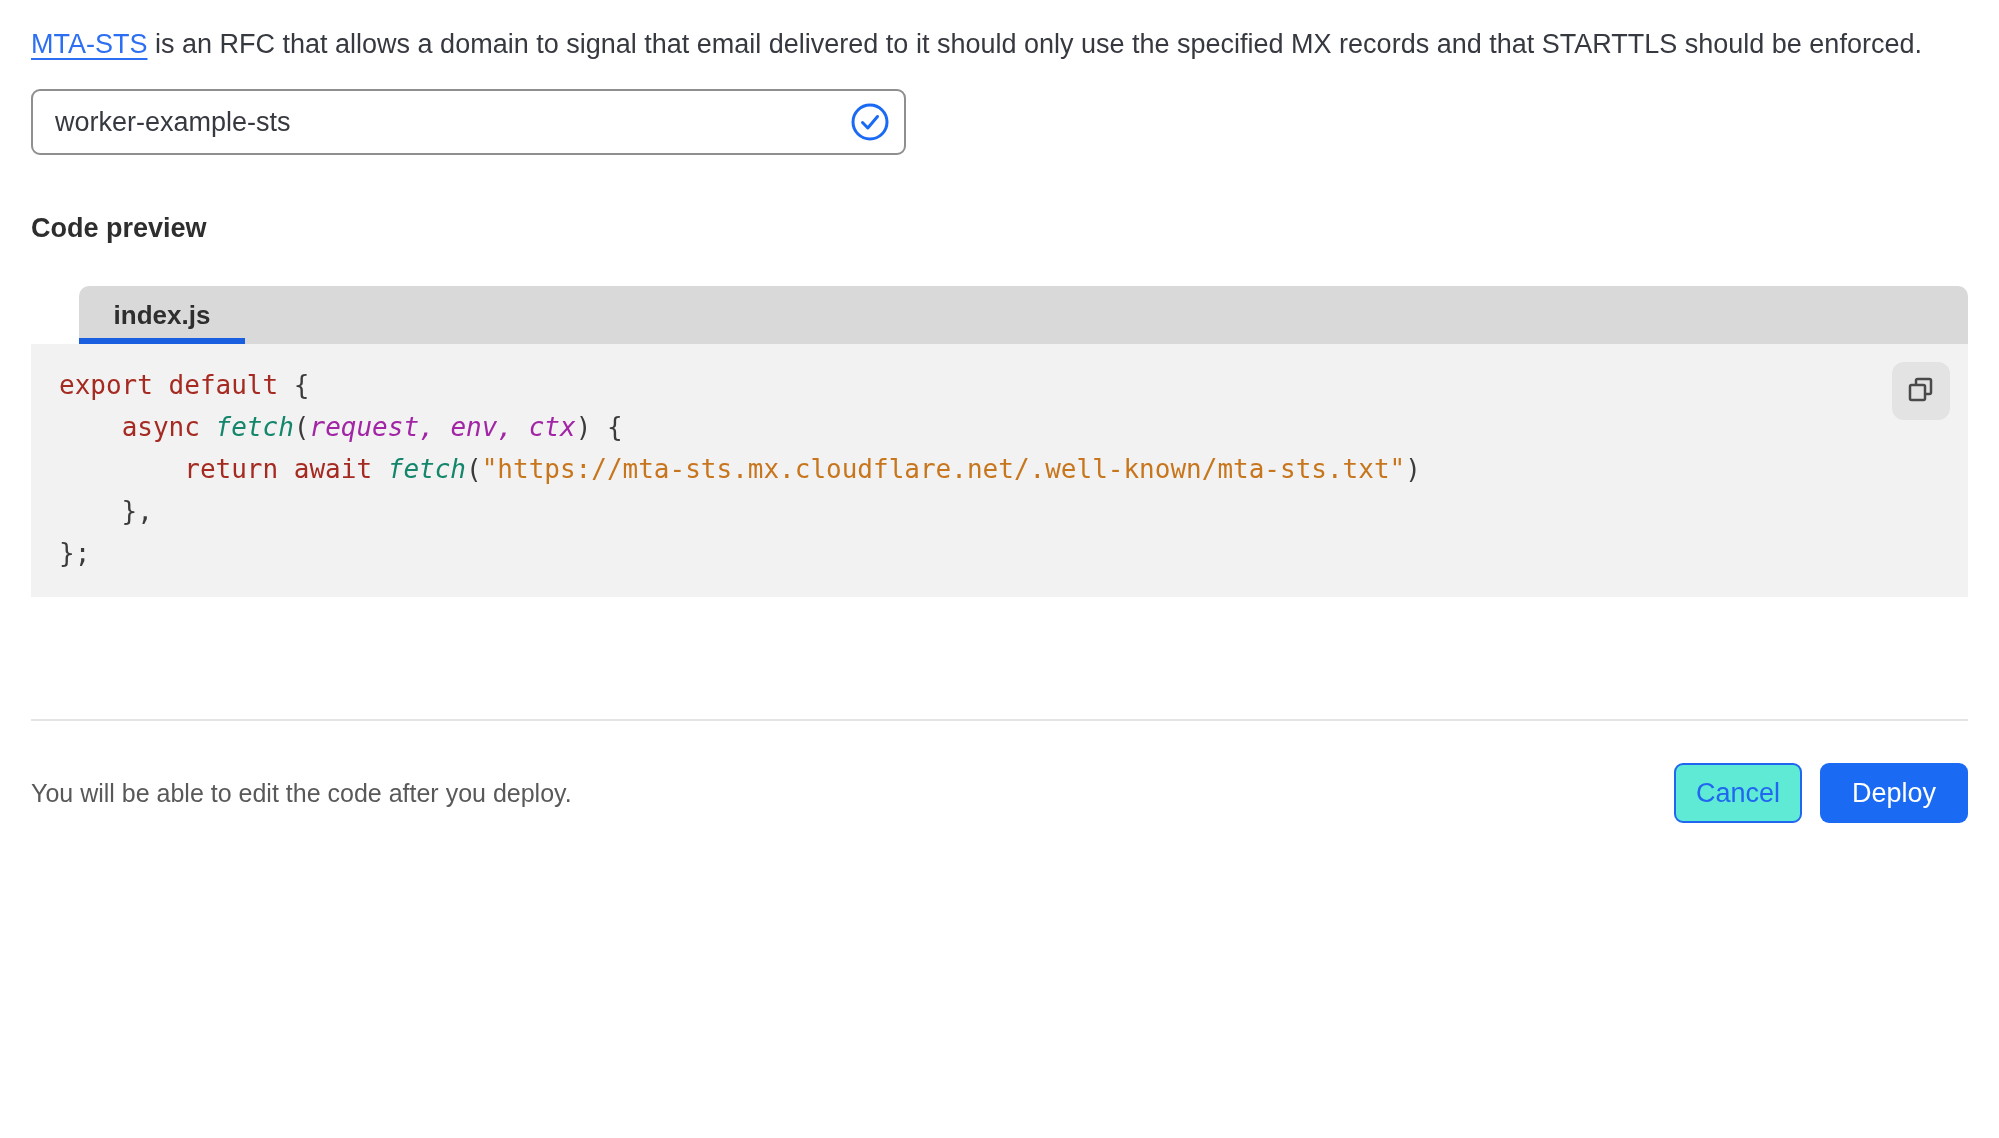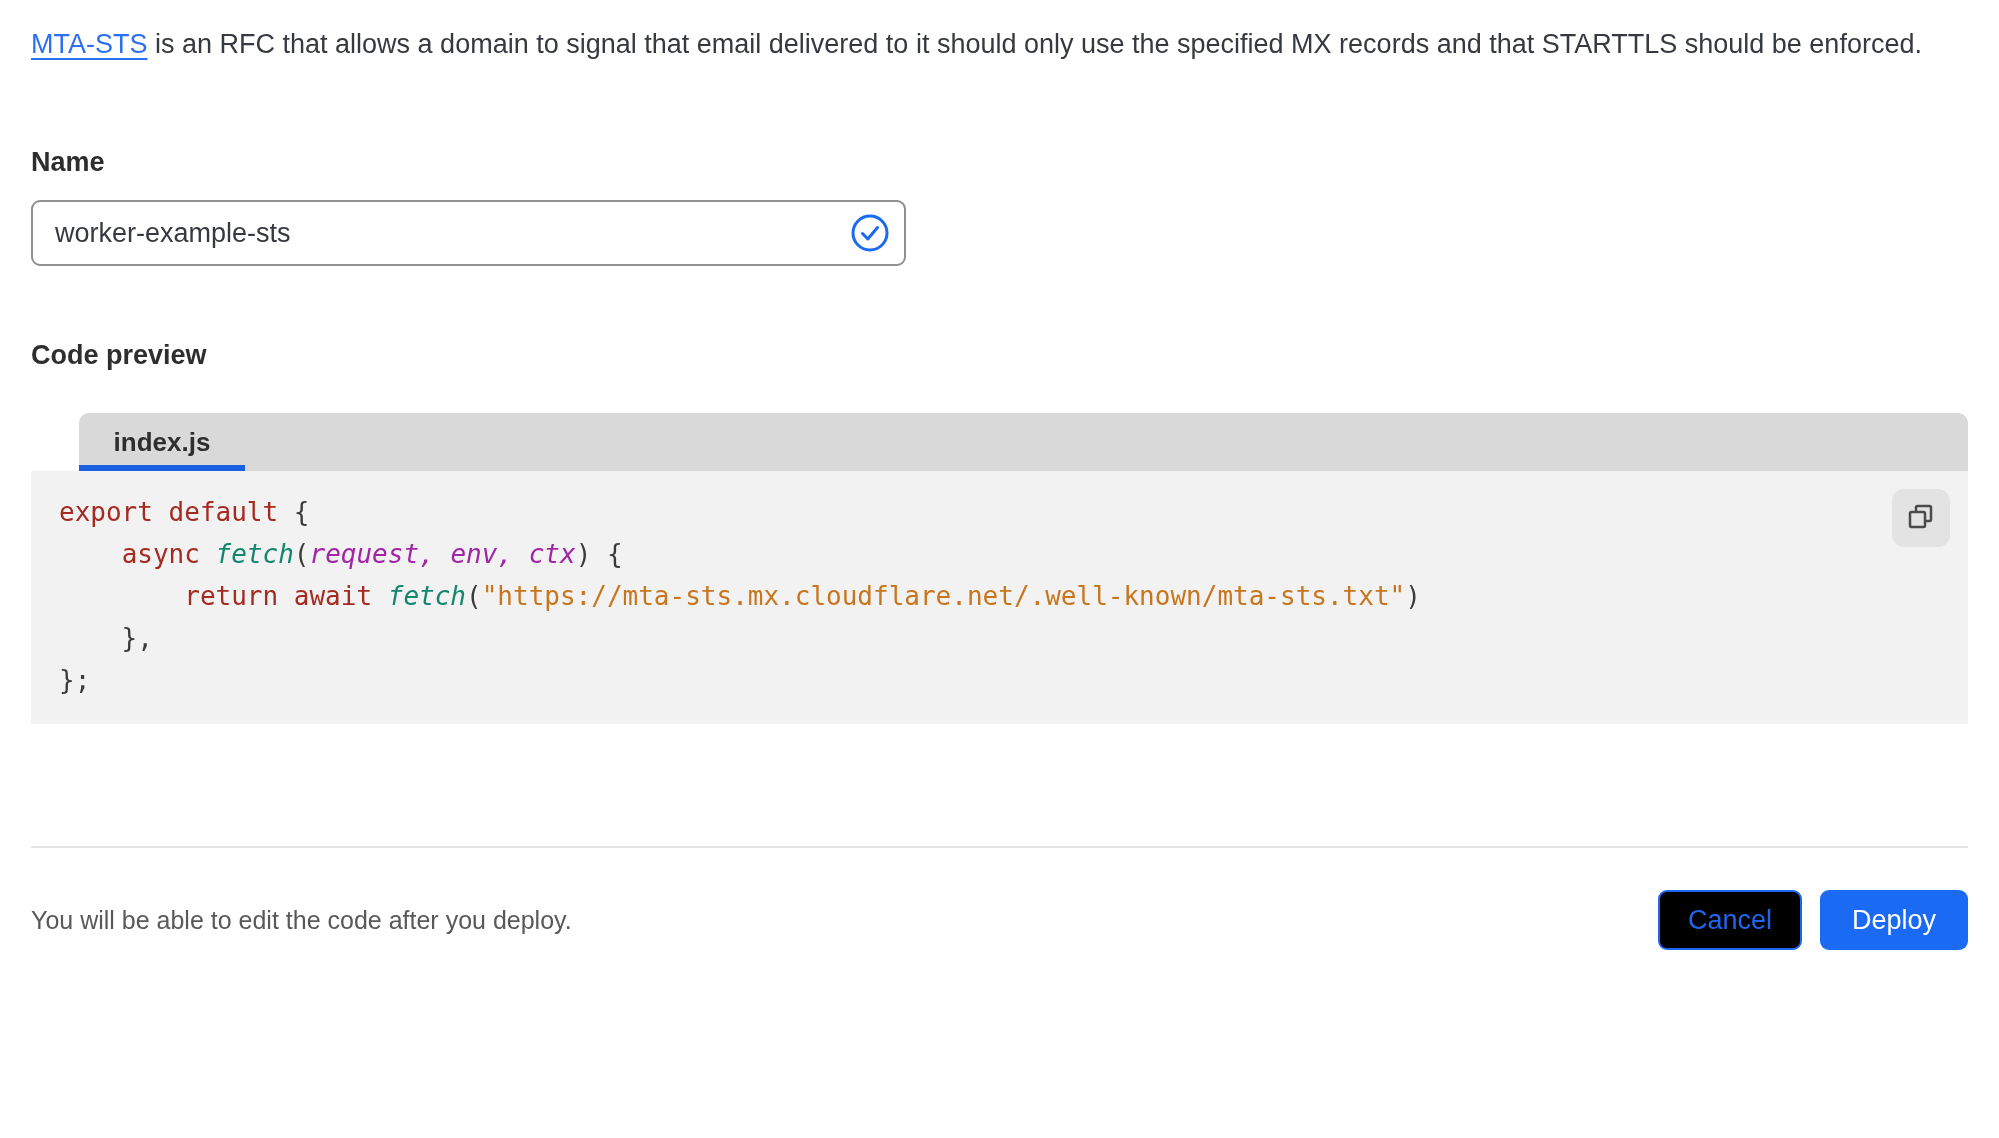--- a/index.html
+++ b/index.html
@@ -69,21 +69,21 @@
     position: absolute;
     right: 16px;
     top: 50%;
     transform: translateY(-50%);
     width: 40px;
     height: 40px;
   }
 
   
   .section-label {
-    margin-top: 74px;
+    margin-top: 58px;
     font-size: 27px;
     font-weight: 700;
     color: #2e2e2e;
   }
   .code-panel {
     margin-top: 42px;
     width: 1937px;
   }
   .tab-bar {
     height: 58px;
@@ -173,43 +173,42 @@
     height: 60px;
     border-radius: 9px;
     font-family: "Liberation Sans", sans-serif;
     font-size: 27px;
     cursor: pointer;
     display: flex;
     align-items: center;
     justify-content: center;
   }
   .btn-cancel {
-    width: 144px;
-    background: #000000;
+    width: 128px;
+    background: #5eead4;
     border: 2px solid #2166f0;
     color: #2166f0;
   }
   .btn-deploy {
     width: 148px;
     background: #1a6af4;
     border: none;
     color: #ffffff;
   }
 </style>
 </head>
 <body>
 
 <div class="page">
 
 
   <p class="description">
     <a href="#">MTA-STS</a><span> is an RFC that allows a domain to signal that email delivered to it should only use the specified MX records and that STARTTLS should be enforced.</span>
   </p>
 
-  <div class="field-label">Name</div>
 
   <div class="input-wrap">
     <input class="text-input" type="text" value="worker-example-sts" style="">
     <span class="valid-icon">
       <svg width="40" height="40" viewBox="0 0 40 40">
         <circle cx="20" cy="20" r="17" fill="none" stroke="#1a6af4" stroke-width="3"></circle>
         <path d="M12.5 20.5 L17.8 26 L27.5 14.5" fill="none" stroke="#1a6af4" stroke-width="3" stroke-linecap="round" stroke-linejoin="round"></path>
       </svg>
     </span>
   </div>

